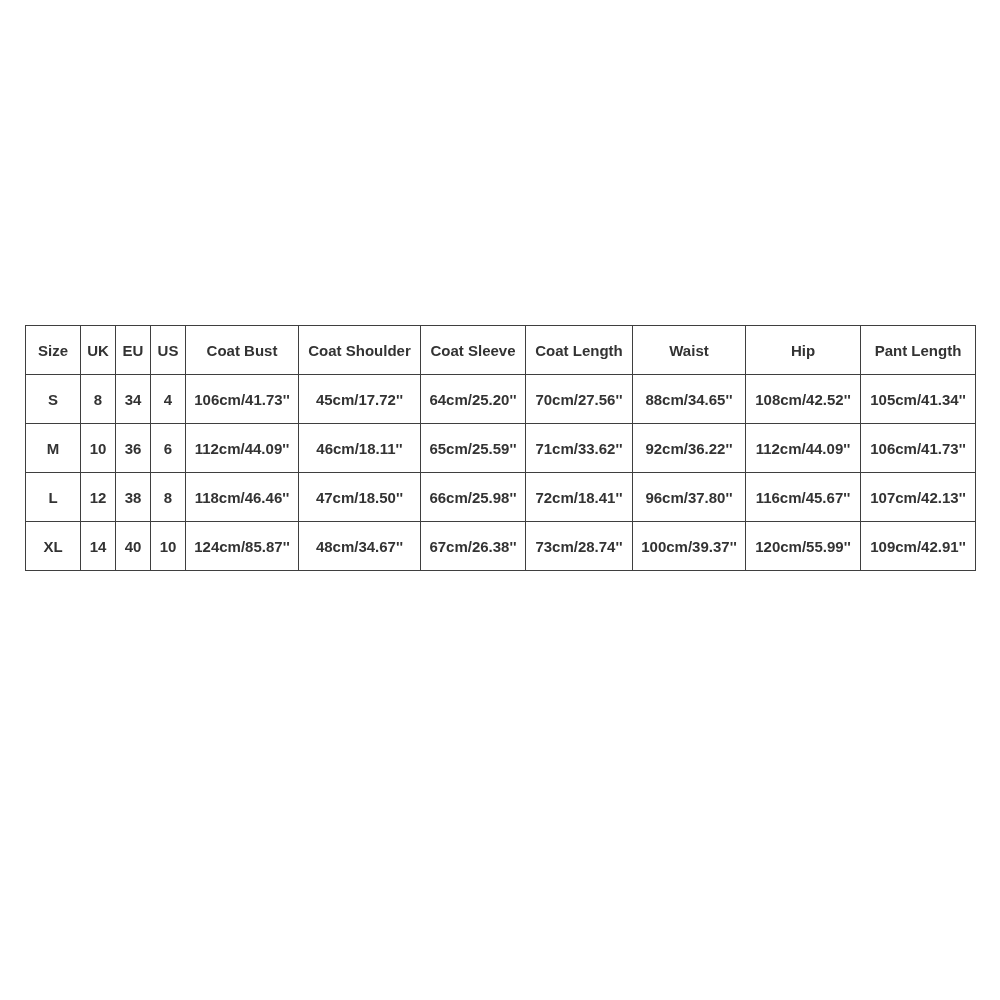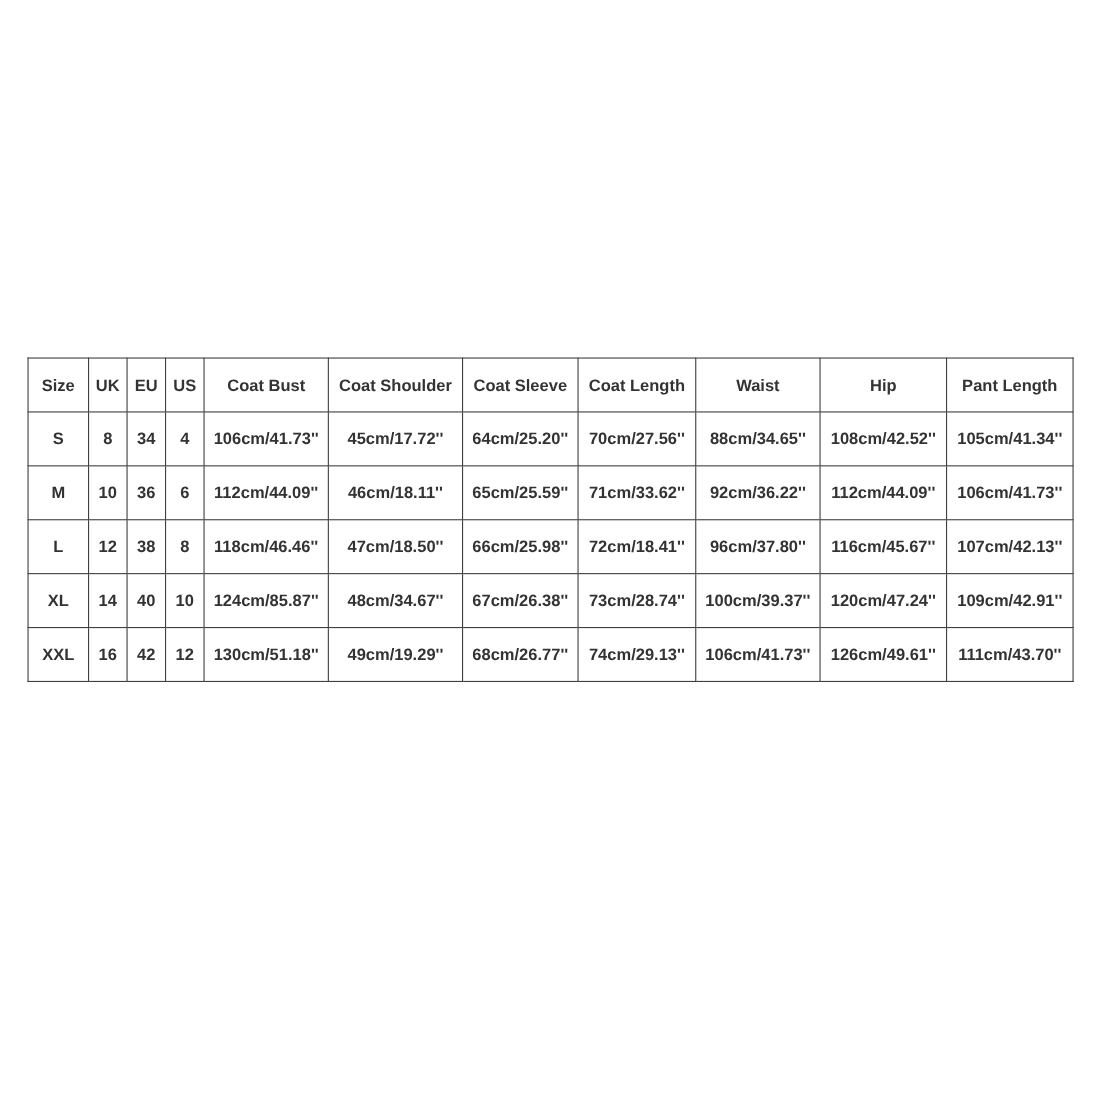--- a/index.html
+++ b/index.html
@@ -117,31 +117,18 @@
         <tr>
           <td>XL</td>
           <td>14</td>
           <td>40</td>
           <td>10</td>
           <td>124cm/85.87''</td>
           <td>48cm/34.67''</td>
           <td>67cm/26.38''</td>
           <td>73cm/28.74''</td>
           <td>100cm/39.37''</td>
-          <td>120cm/47.24''</td>
+          <td>120cm/55.99''</td>
           <td>109cm/42.91''</td>
-        </tr>
-        <tr>
-          <td>XXL</td>
-          <td>16</td>
-          <td>42</td>
-          <td>12</td>
-          <td>130cm/51.18''</td>
-          <td>49cm/19.29''</td>
-          <td>68cm/26.77''</td>
-          <td>74cm/29.13''</td>
-          <td>106cm/41.73''</td>
-          <td>126cm/49.61''</td>
-          <td>111cm/43.70''</td>
         </tr>
       </tbody>
   </table>
 </div>
 
 </body></html>

